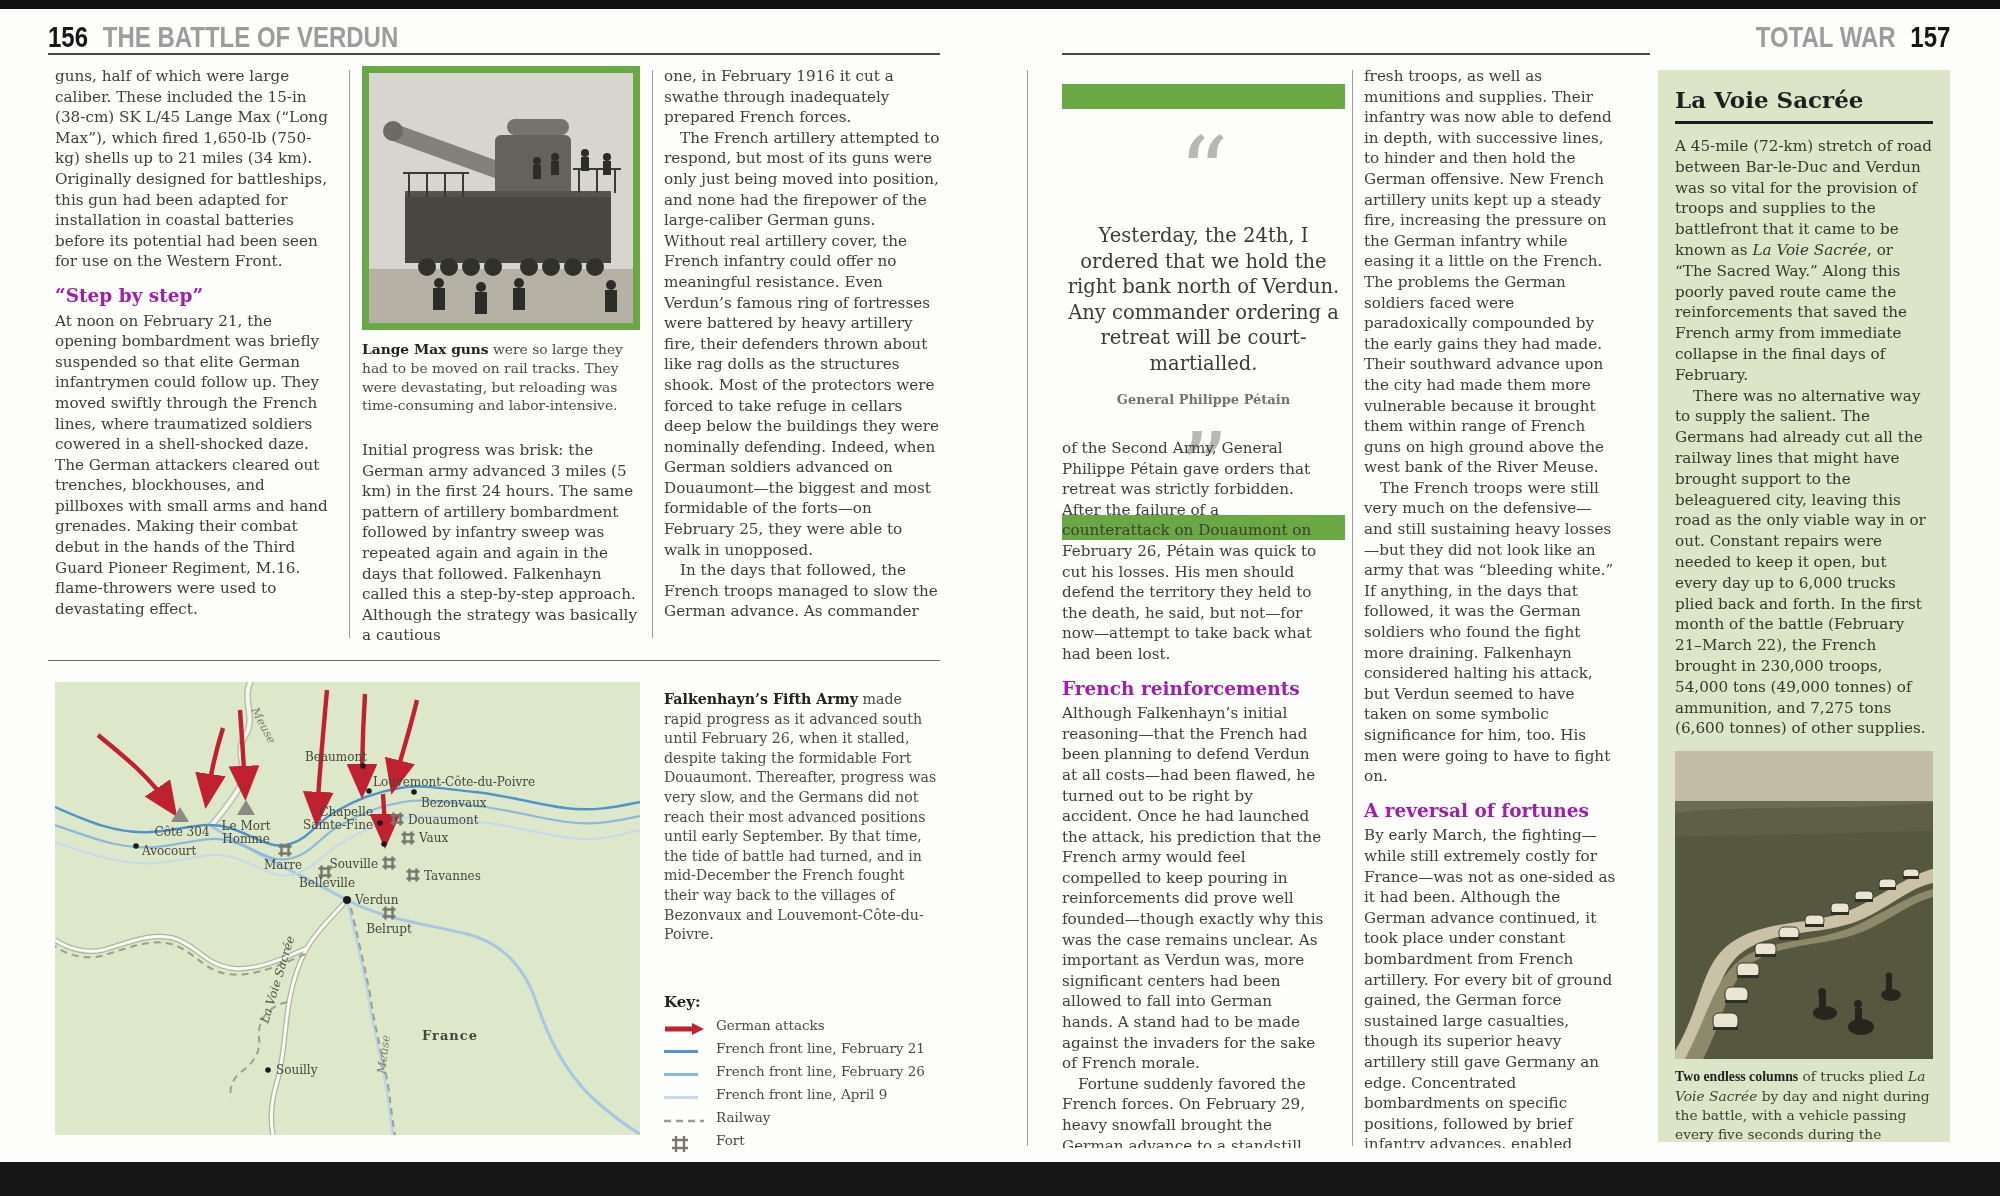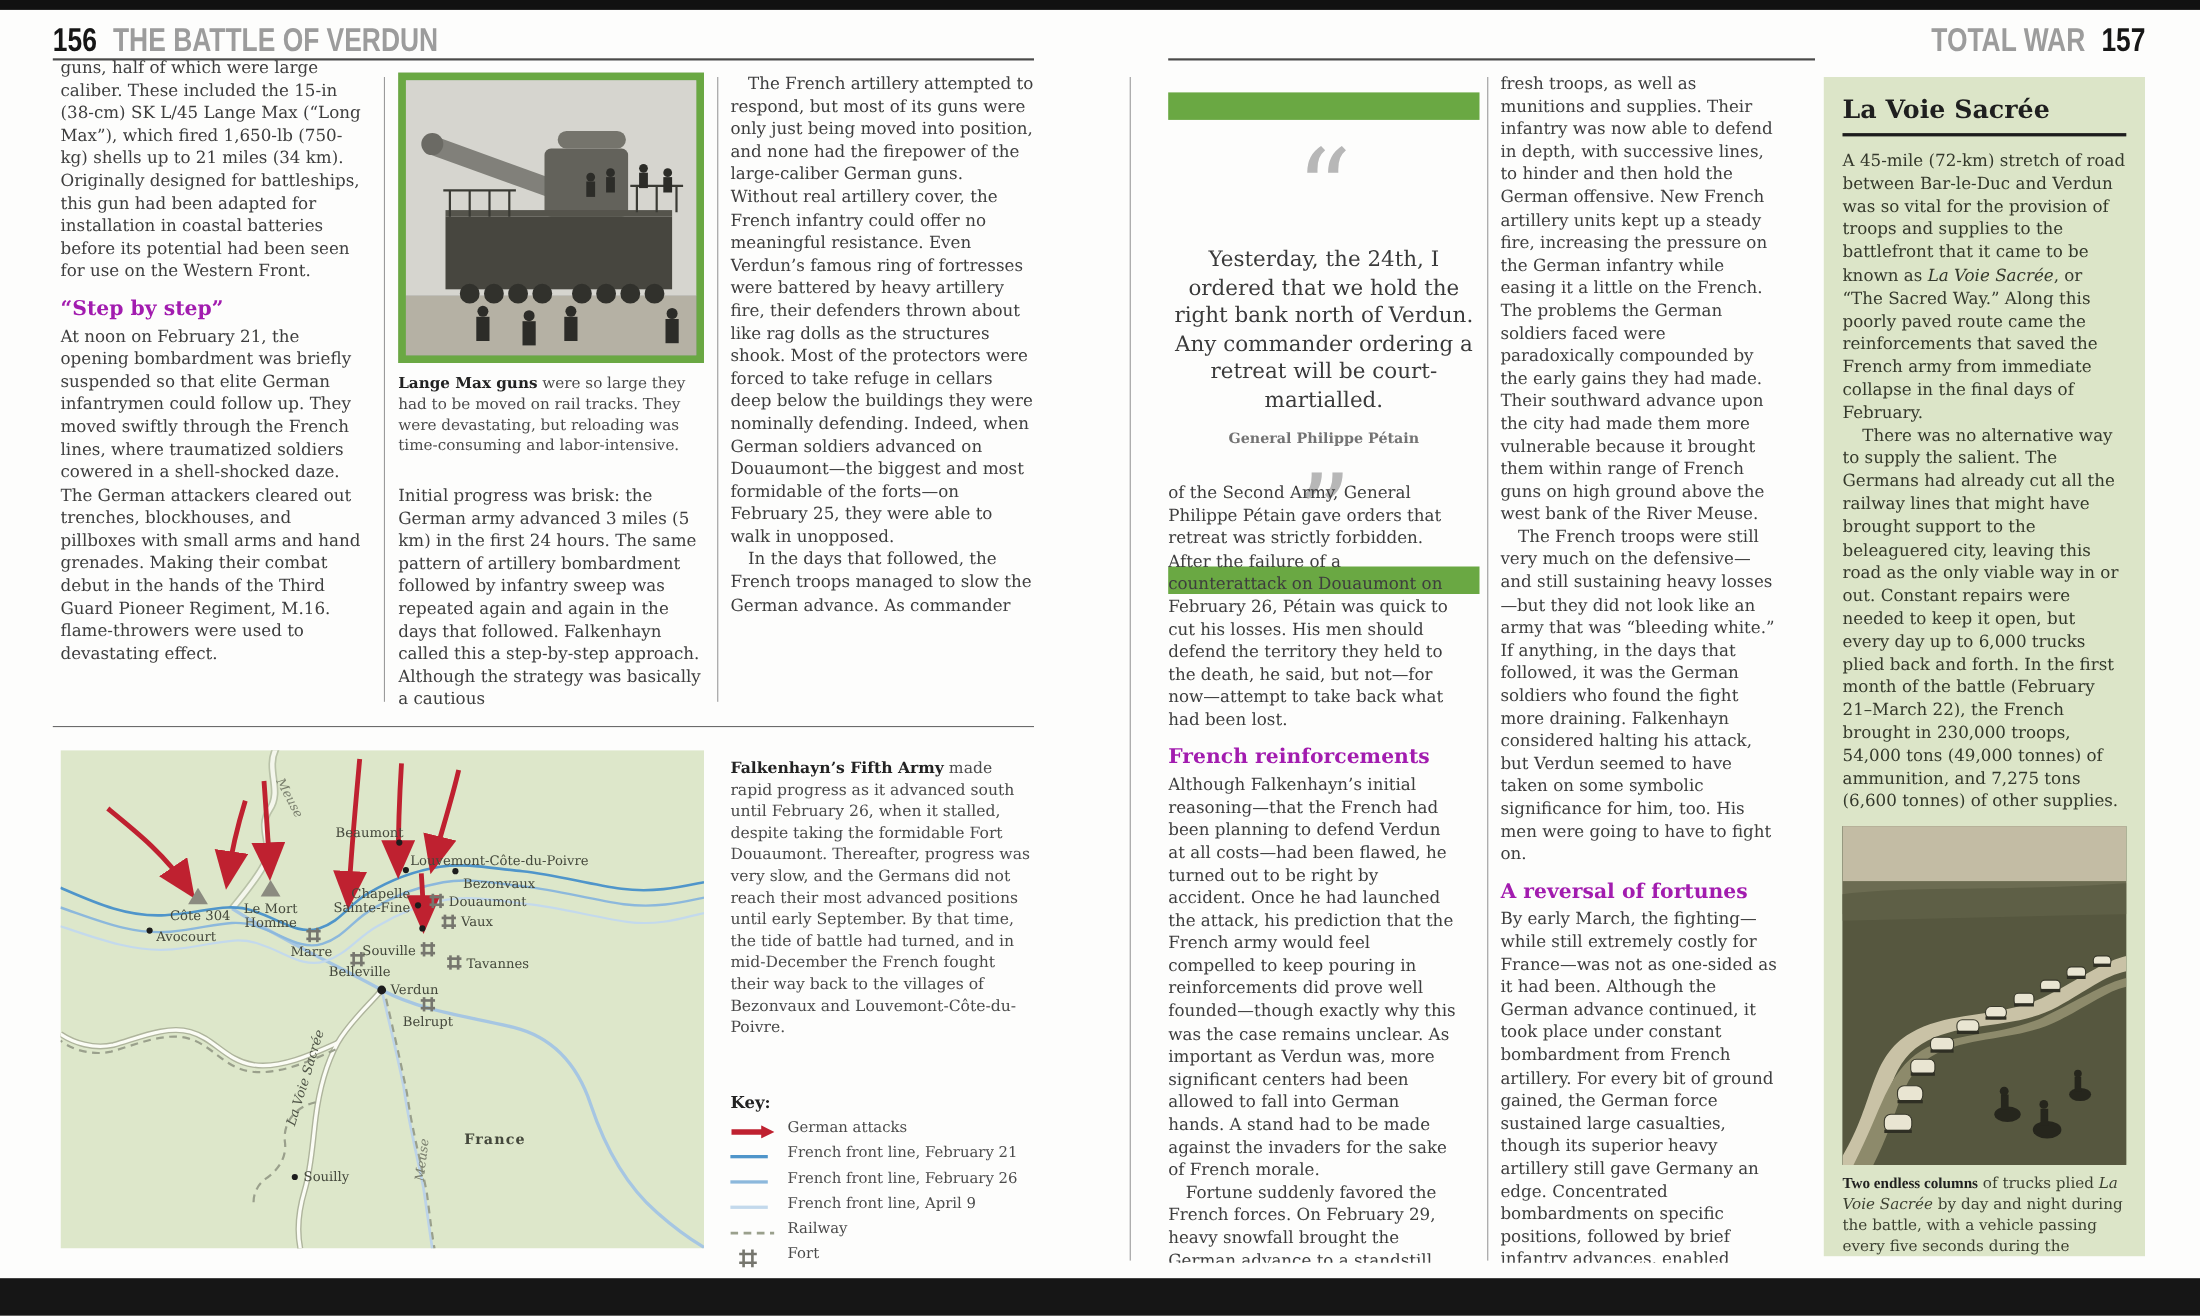--- a/index.html
+++ b/index.html
@@ -76,21 +76,21 @@
   </div>
   <div class="hrule" style="left:48px;top:53px;width:892px;"></div>
   <div class="hrule" style="left:1062px;top:53px;width:588px;"></div>
 
   <div class="vrule" style="left:349px;top:70px;height:568px;"></div>
   <div class="vrule" style="left:652px;top:70px;height:568px;"></div>
   <div class="vrule" style="left:1027px;top:70px;height:1076px;"></div>
   <div class="vrule" style="left:1352px;top:70px;height:1076px;"></div>
   <div class="hrule" style="left:48px;top:660px;width:892px;height:1px;background:#6b6b6b;"></div>
 
-  <div class="col" style="left:55px;top:51px;width:278px;height:578px;">
+  <div class="col" style="left:55px;top:66px;width:278px;height:578px;">
     <p>guns, half of which were large caliber. These included the 15-in (38-cm) SK L/45 Lange Max (“Long Max”), which fired 1,650-lb (750-kg) shells up to 21 miles (34 km). Originally designed for battleships, this gun had been adapted for installation in coastal batteries before its potential had been seen for use on the Western Front.</p>
     <h3>“Step by step”</h3>
     <p>At noon on February 21, the opening bombardment was briefly suspended so that elite German infantrymen could follow up. They moved swiftly through the French lines, where traumatized soldiers cowered in a shell-shocked daze. The German attackers cleared out trenches, blockhouses, and pillboxes with small arms and hand grenades. Making their combat debut in the hands of the Third Guard Pioneer Regiment, M.16. flame-throwers were used to devastating effect.</p>
   </div>
 
   <div class="photo">
     <svg width="264" height="250" viewBox="0 0 264 250">
       <rect x="0" y="0" width="264" height="250" fill="#d6d5cf"></rect>
       <rect x="0" y="196" width="264" height="54" fill="#b3af a2" opacity="0.9"></rect>
       <rect x="0" y="196" width="264" height="54" fill="#b5b1a4"></rect>
@@ -143,20 +143,21 @@
   </div>
 
   <div class="col caption" style="left:362px;top:340px;width:278px;">
     <span class="capb" style="font-weight:bold;">Lange Max guns</span><span> were so large they had to be moved on rail tracks. They were devastating, but reloading was time-consuming and labor-intensive.</span>
   </div>
   <div class="col" style="left:362px;top:440px;width:278px;height:204px;">
     <p>Initial progress was brisk: the German army advanced 3 miles (5 km) in the first 24 hours. The same pattern of artillery bombardment followed by infantry sweep was repeated again and again in the days that followed. Falkenhayn called this a step-by-step approach. Although the strategy was basically a cautious</p>
   </div>
 
   <div class="col" style="left:664px;top:66px;width:276px;height:578px;">
+    <p>one, in February 1916 it cut a swathe through inadequately prepared French forces.</p>
     <p class="ind">The French artillery attempted to respond, but most of its guns were only just being moved into position, and none had the firepower of the large-caliber German guns. Without real artillery cover, the French infantry could offer no meaningful resistance. Even Verdun’s famous ring of fortresses were battered by heavy artillery fire, their defenders thrown about like rag dolls as the structures shook. Most of the protectors were forced to take refuge in cellars deep below the buildings they were nominally defending. Indeed, when German soldiers advanced on Douaumont—the biggest and most formidable of the forts—on February 25, they were able to walk in unopposed.</p>
     <p class="ind">In the days that followed, the French troops managed to slow the German advance. As commander</p>
   </div>
 
   <div class="map">
     <svg width="585" height="453" viewBox="0 0 585 453">
       <defs>
         <marker id="ah" markerWidth="9" markerHeight="9" refX="5.5" refY="3.5" orient="auto">
           <path d="M0,0 L8,3.5 L0,7 Z" fill="#bf2130"></path>
         </marker>

